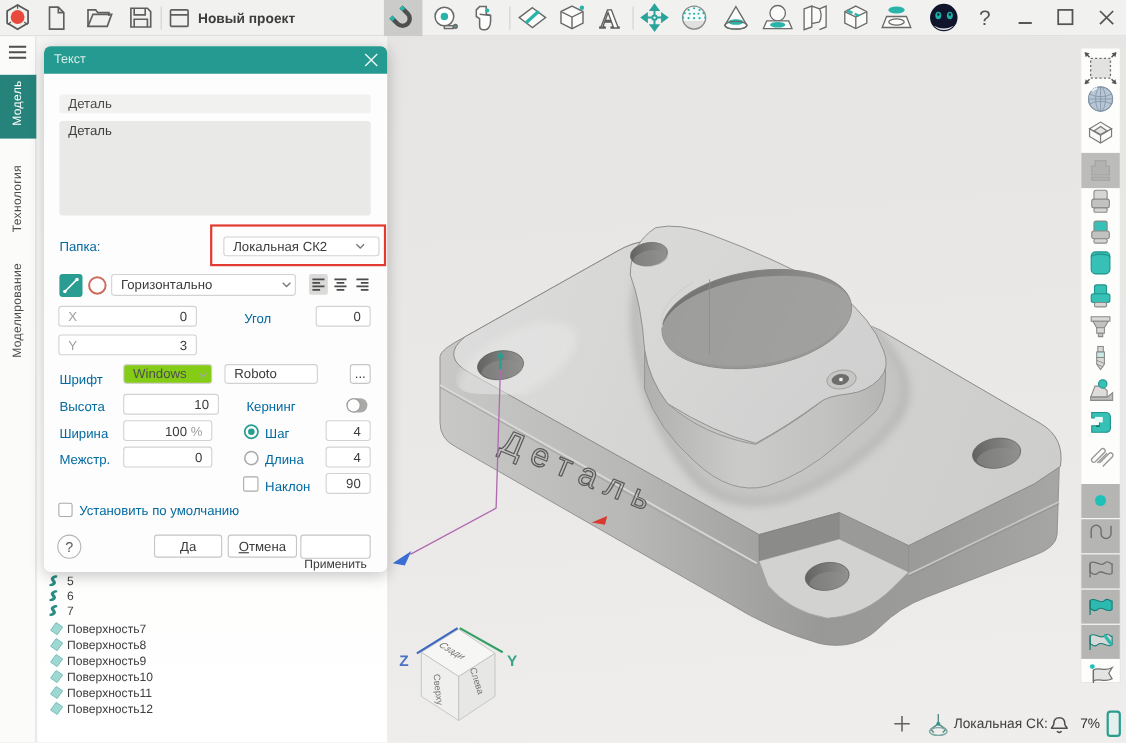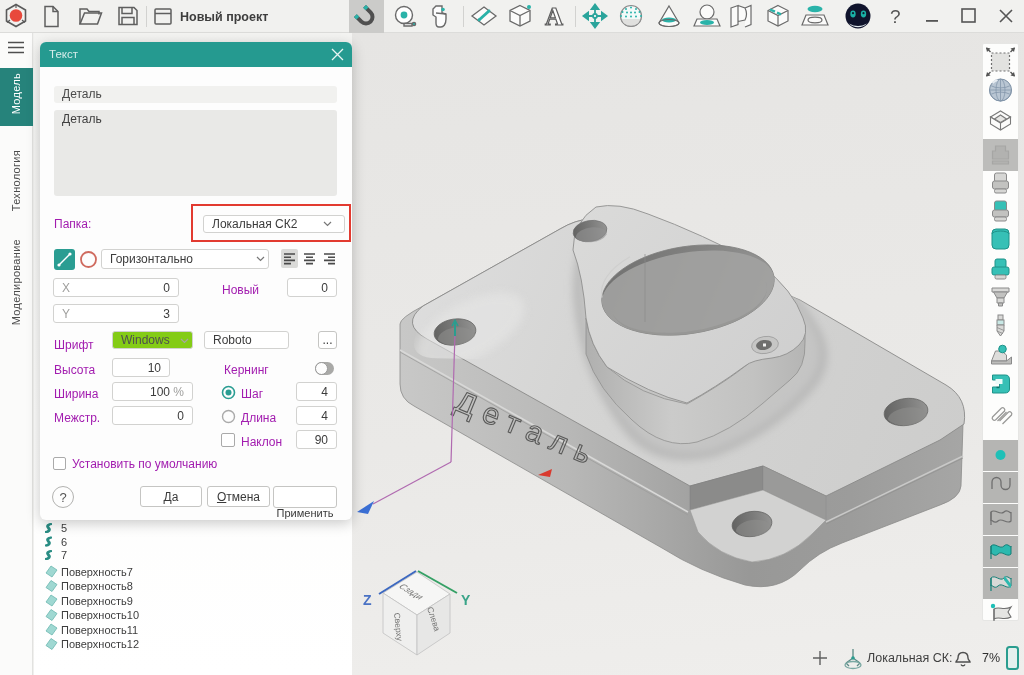--- a/index.html
+++ b/index.html
@@ -8,21 +8,21 @@
 .a{position:absolute}
 #topbar{left:0;top:0;width:1024px;height:33px;background:#f1f1ef;border-bottom:1px solid #dcdcda}
 #leftbar{left:0;top:33px;width:33px;height:642px;background:#fbfbfa;border-right:1px solid #e2e2e0}
 #treepanel{left:34px;top:33px;width:318px;height:642px;background:linear-gradient(180deg,#f4f4f2, #fdfdfc 60%,#ffffff)}
 #viewport{left:352px;top:33px;width:672px;height:642px;background:linear-gradient(175deg,#e6e5e3,#eae9e7 60%,#efeeec)}
 #righttools{left:982px;top:43px;width:37px;height:578px;background:#fdfdfc;border:1px solid #e6e6e4;border-radius:2px}
 .vtext{writing-mode:vertical-rl;transform:rotate(180deg);font-size:11px;color:#4c4c4c;letter-spacing:0.3px}
 #dialog{left:40px;top:42px;width:312px;height:478px;background:#fdfdfd;border-radius:6px;box-shadow:0 3px 14px rgba(0,0,0,0.22);}
 #dlghead{left:0;top:0;width:312px;height:25px;background:#259a90;border-radius:6px 6px 0 0}
 .inp{background:#fff;border:1px solid #d2d2d0;border-radius:3px;font-size:12px;color:#3c3c3c}
-.lbl{font-size:12px;color:#a21caf;white-space:nowrap}
+.lbl{font-size:12px;color:#0369a1;white-space:nowrap}
 .btn{background:#fff;border:1px solid #c5c5c3;border-radius:3px;font-size:12px;color:#3a3a3a;text-align:center}
 .ph{color:#9f9f9d}
 </style>
 </head>
 <body>
 <div class="a" id="topbar"></div>
 <div class="a" id="leftbar"></div>
 <div class="a" id="treepanel"></div>
 <div class="a" id="viewport"></div>
 
@@ -506,32 +506,32 @@
       <g stroke="#4a4a4a" stroke-width="1.6">
         <path d="M3 5 h11 M5 8.2 h7 M3 11.4 h11 M5 14.6 h7"></path>
       </g>
     </svg>
   <svg class="a" style="left:281px;top:207px" width="17" height="19">
       <g stroke="#4a4a4a" stroke-width="1.6">
         <path d="M3 5 h11 M7 8.2 h7 M3 11.4 h11 M7 14.6 h7"></path>
       </g>
     </svg>
   <div class="a inp" style="left:13px;top:236px;width:126px;height:19px;padding:2px 8px 0 8px"><span class="ph">X</span><span style="float:right">0</span></div>
-  <div class="a lbl" style="left:182px;top:241px">Новый</div>
+  <div class="a lbl" style="left:182px;top:241px">Угол</div>
   <div class="a inp" style="left:247px;top:236px;width:50px;height:19px;padding:2px 8px 0 8px;text-align:right">0</div>
   <div class="a inp" style="left:13px;top:262px;width:126px;height:19px;padding:2px 8px 0 8px"><span class="ph">Y</span><span style="float:right">3</span></div>
   <div class="a lbl" style="left:14px;top:296px">Шрифт</div>
   <div class="a inp" style="left:72px;top:289px;width:81px;height:18px;padding:1px 0 0 8px;background:#84cc16;color:#4f4f4f">Windows</div>
   <svg class="a" style="left:140px;top:296px" width="9" height="6">
       <path d="M1 1 L4.5 4.5 L8 1" fill="none" stroke="#a5a5a3" stroke-width="1.2"></path>
     </svg>
   <div class="a inp" style="left:164px;top:289px;width:85px;height:18px;padding:1px 0 0 8px">Roboto</div>
   <div class="a btn" style="left:278px;top:289px;width:19px;height:18px;padding-top:1px">...</div>
   <div class="a lbl" style="left:14px;top:321px">Высота</div>
-  <div class="a inp" style="left:72px;top:316px;width:58px;height:19px;padding:2px 8px 0 8px;text-align:right">10</div>
+  <div class="a inp" style="left:72px;top:316px;width:87px;height:19px;padding:2px 8px 0 8px;text-align:right">10</div>
   <div class="a lbl" style="left:184px;top:321px">Кернинг</div>
   <div class="a" style="left:275px;top:320px;width:19px;height:13px;background:#a9a9a7;border-radius:7px"></div>
   <div class="a" style="left:275px;top:320px;width:13px;height:13px;background:#fdfdfd;border:1px solid #999;border-radius:7px"></div>
   <div class="a lbl" style="left:14px;top:345px">Ширина</div>
   <div class="a inp" style="left:72px;top:340px;width:81px;height:19px;padding:2px 8px 0 8px;text-align:right">100 <span class="ph">%</span></div>
   <svg class="a" style="left:181px;top:343px" width="15" height="15">
       <circle cx="7.5" cy="7.5" r="6" fill="none" stroke="#2a9d92" stroke-width="1.6"></circle>
       <circle cx="7.5" cy="7.5" r="3" fill="#2a9d92"></circle>
     </svg>
   <div class="a lbl" style="left:201px;top:345px">Шаг</div>

